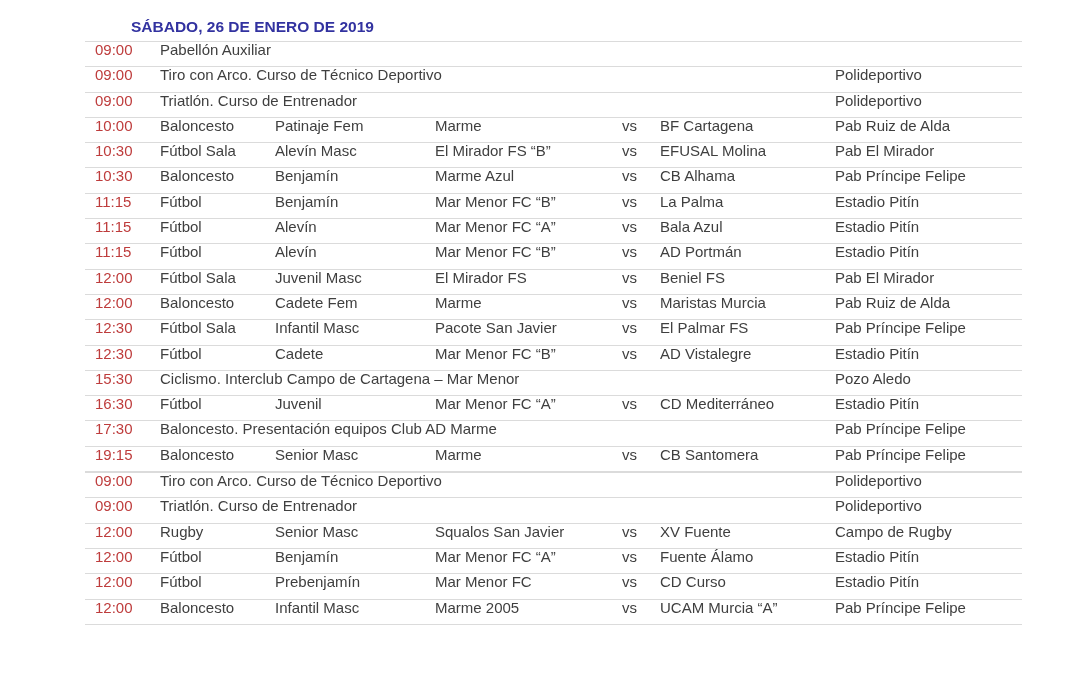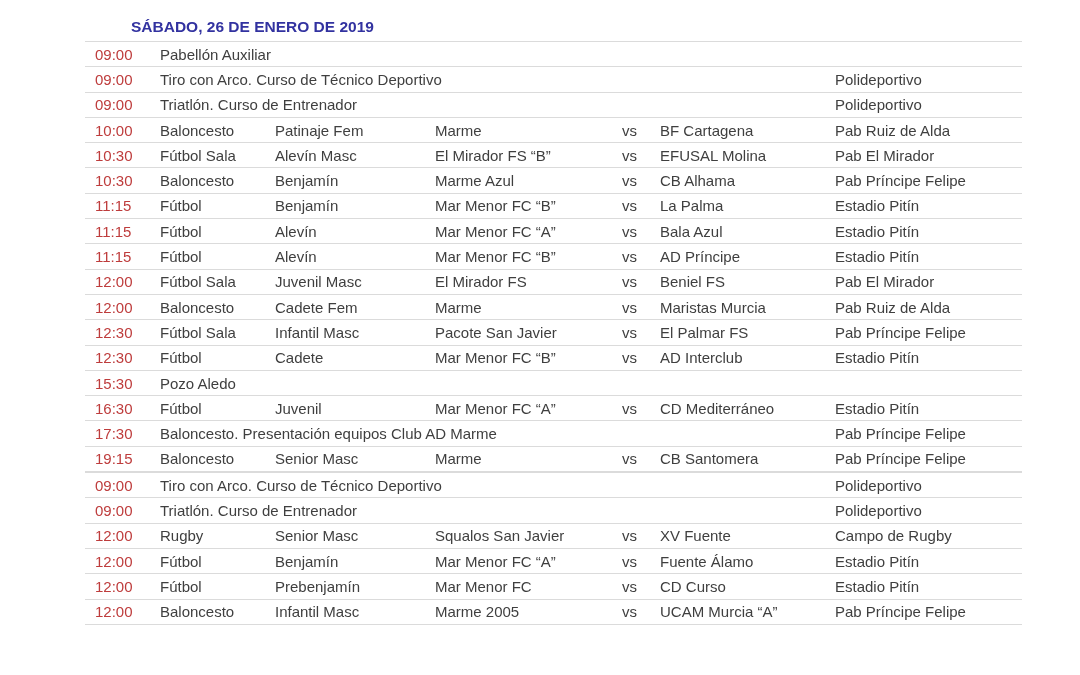--- a/index.html
+++ b/index.html
@@ -31,21 +31,21 @@
     color: #3232a0;
     display: flex;
     align-items: center;
     white-space: nowrap;
   }
   .title-sat { margin-top: 13px; height: 28px; }
   .title-sun { margin-top: 20px; height: 26px; }
   .rows { width: 100%; }
   .row {
     display: flex;
-    align-items: center;
+    align-items: flex-start;
     height: 24.3px;
     border-top: 1px solid #dbdbdb;
     font-size: 15px;
     color: #3f3f3f;
     white-space: nowrap;
     line-height: 1;
   }
   .rows .row:last-child { border-bottom: 1px solid #dbdbdb; }
   .rows.clipped-end .row:last-child { border-bottom: none; }
   .cell { overflow: visible; flex-shrink: 0; }
@@ -124,21 +124,21 @@
           <div class="cell c-vs">vs</div>
           <div class="cell c-team2">Bala Azul</div>
           <div class="cell c-venue">Estadio Pitín</div>
         </div>
         <div class="row">
           <div class="cell c-time">11:15</div>
           <div class="cell c-sport">Fútbol</div>
           <div class="cell c-cat">Alevín</div>
           <div class="cell c-team1">Mar Menor FC “B”</div>
           <div class="cell c-vs">vs</div>
-          <div class="cell c-team2">AD Príncipe</div>
+          <div class="cell c-team2">AD Portmán</div>
           <div class="cell c-venue">Estadio Pitín</div>
         </div>
         <div class="row">
           <div class="cell c-time">12:00</div>
           <div class="cell c-sport">Fútbol Sala</div>
           <div class="cell c-cat">Juvenil Masc</div>
           <div class="cell c-team1">El Mirador FS</div>
           <div class="cell c-vs">vs</div>
           <div class="cell c-team2">Beniel FS</div>
           <div class="cell c-venue">Pab El Mirador</div>
@@ -160,25 +160,26 @@
           <div class="cell c-vs">vs</div>
           <div class="cell c-team2">El Palmar FS</div>
           <div class="cell c-venue">Pab Príncipe Felipe</div>
         </div>
         <div class="row">
           <div class="cell c-time">12:30</div>
           <div class="cell c-sport">Fútbol</div>
           <div class="cell c-cat">Cadete</div>
           <div class="cell c-team1">Mar Menor FC “B”</div>
           <div class="cell c-vs">vs</div>
-          <div class="cell c-team2">AD Interclub</div>
+          <div class="cell c-team2">AD Vistalegre</div>
           <div class="cell c-venue">Estadio Pitín</div>
         </div>
         <div class="row">
           <div class="cell c-time">15:30</div>
+          <div class="cell c-desc">Ciclismo. Interclub Campo de Cartagena – Mar Menor</div>
           <div class="cell c-venue">Pozo Aledo</div>
         </div>
         <div class="row">
           <div class="cell c-time">16:30</div>
           <div class="cell c-sport">Fútbol</div>
           <div class="cell c-cat">Juvenil</div>
           <div class="cell c-team1">Mar Menor FC “A”</div>
           <div class="cell c-vs">vs</div>
           <div class="cell c-team2">CD Mediterráneo</div>
           <div class="cell c-venue">Estadio Pitín</div>

